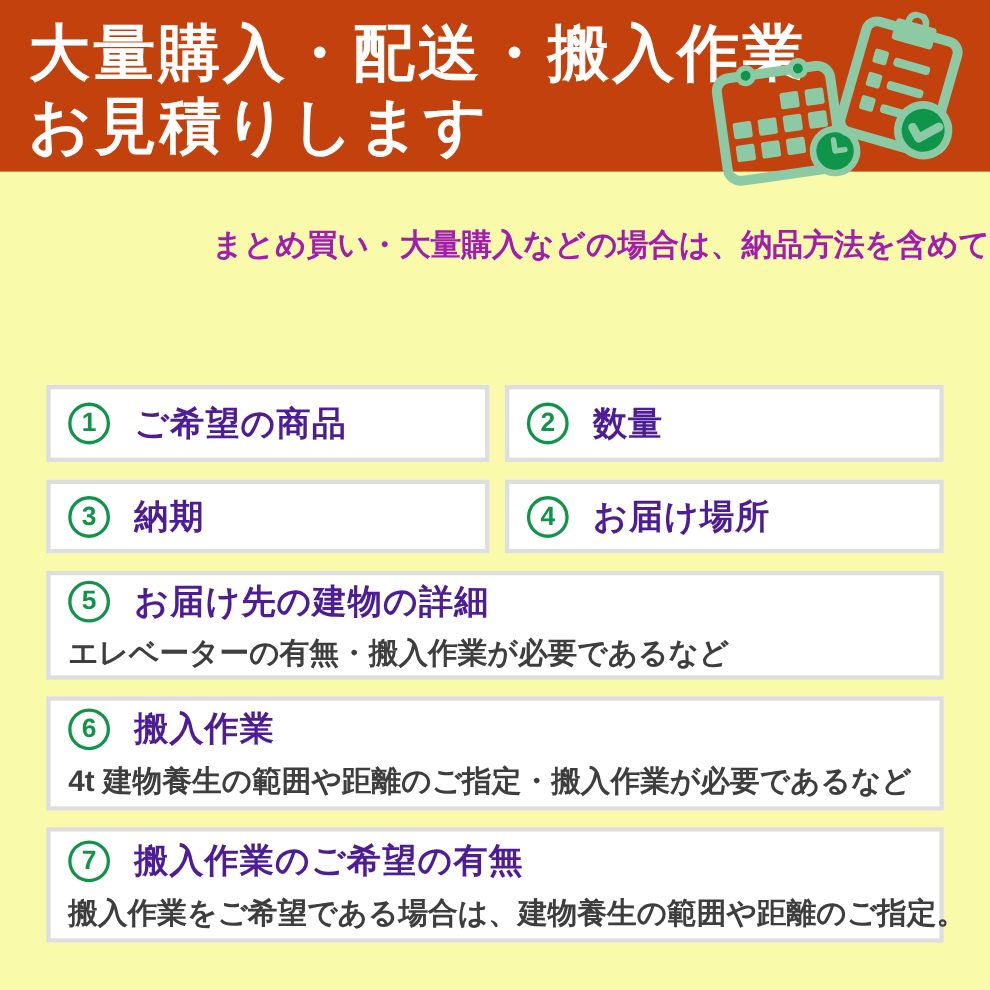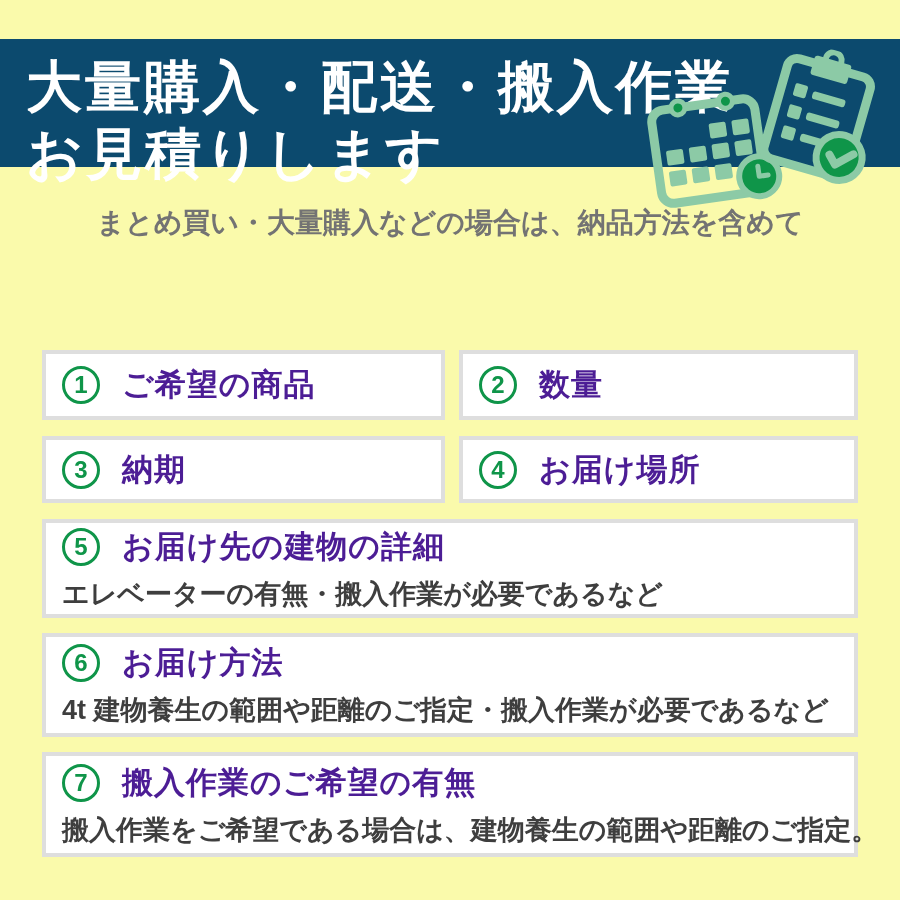--- a/index.html
+++ b/index.html
@@ -2,32 +2,32 @@
 <html><head>
 <meta charset="utf-8">
 <style>
   html,body{margin:0;padding:0;}
   .page{
     position:relative;width:900px;height:900px;overflow:hidden;
     background:#fafaab;
     font-family:"Liberation Sans","DejaVu Sans",sans-serif;
   }
   
-  .header{position:absolute;left:0;top:0;width:900px;height:128px;background:#0c4a6e;margin-top:39px;}
+  .header{position:absolute;left:0;top:0;width:900px;height:156px;background:#c2410c;}
   .header-title{
     position:absolute;left:26px;top:14px;color:#ffffff;
     font-size:56px;font-weight:900;line-height:67px;letter-spacing:3px;white-space:nowrap;
   }
   .icon{position:absolute;}
   .icon-calendar{left:650px;top:48px;transform:rotate(-8deg);}
   .icon-clipboard{left:760px;top:10px;transform:rotate(16deg);}
   
   .intro{
-    position:absolute;left:0;top:202px;width:900px;text-align:center;
-    color:#737373;font-size:28px;font-weight:600;line-height:41px;
+    position:absolute;left:0;top:202px;width:900px;text-align:right;
+    color:#a21caf;font-size:28px;font-weight:600;line-height:41px;
   }
   .intro p{margin:0;}
   
   .box{
     position:absolute;background:#ffffff;border:4px solid #dedede;box-sizing:border-box;
     display:flex;flex-direction:column;justify-content:center;padding:0 16px;
   }
   .titlerow{display:flex;align-items:center;gap:22px;}
   .num{
     width:38px;height:38px;box-sizing:border-box;flex:0 0 auto;
@@ -128,21 +128,21 @@
     <div class="titlerow">
       <span class="num">5</span>
       <span class="btitle">お届け先の建物の詳細</span>
     </div>
     <p class="desc">エレベーターの有無・搬入作業が必要であるなど</p>
   </div>
 
   <div class="box box6">
     <div class="titlerow">
       <span class="num">6</span>
-      <span class="btitle">お届け方法</span>
+      <span class="btitle">搬入作業</span>
     </div>
     <p class="desc">4t 建物養生の範囲や距離のご指定・搬入作業が必要であるなど</p>
   </div>
 
   <div class="box box7">
     <div class="titlerow">
       <span class="num">7</span>
       <span class="btitle">搬入作業のご希望の有無</span>
     </div>
     <p class="desc">搬入作業をご希望である場合は、建物養生の範囲や距離のご指定。</p>

